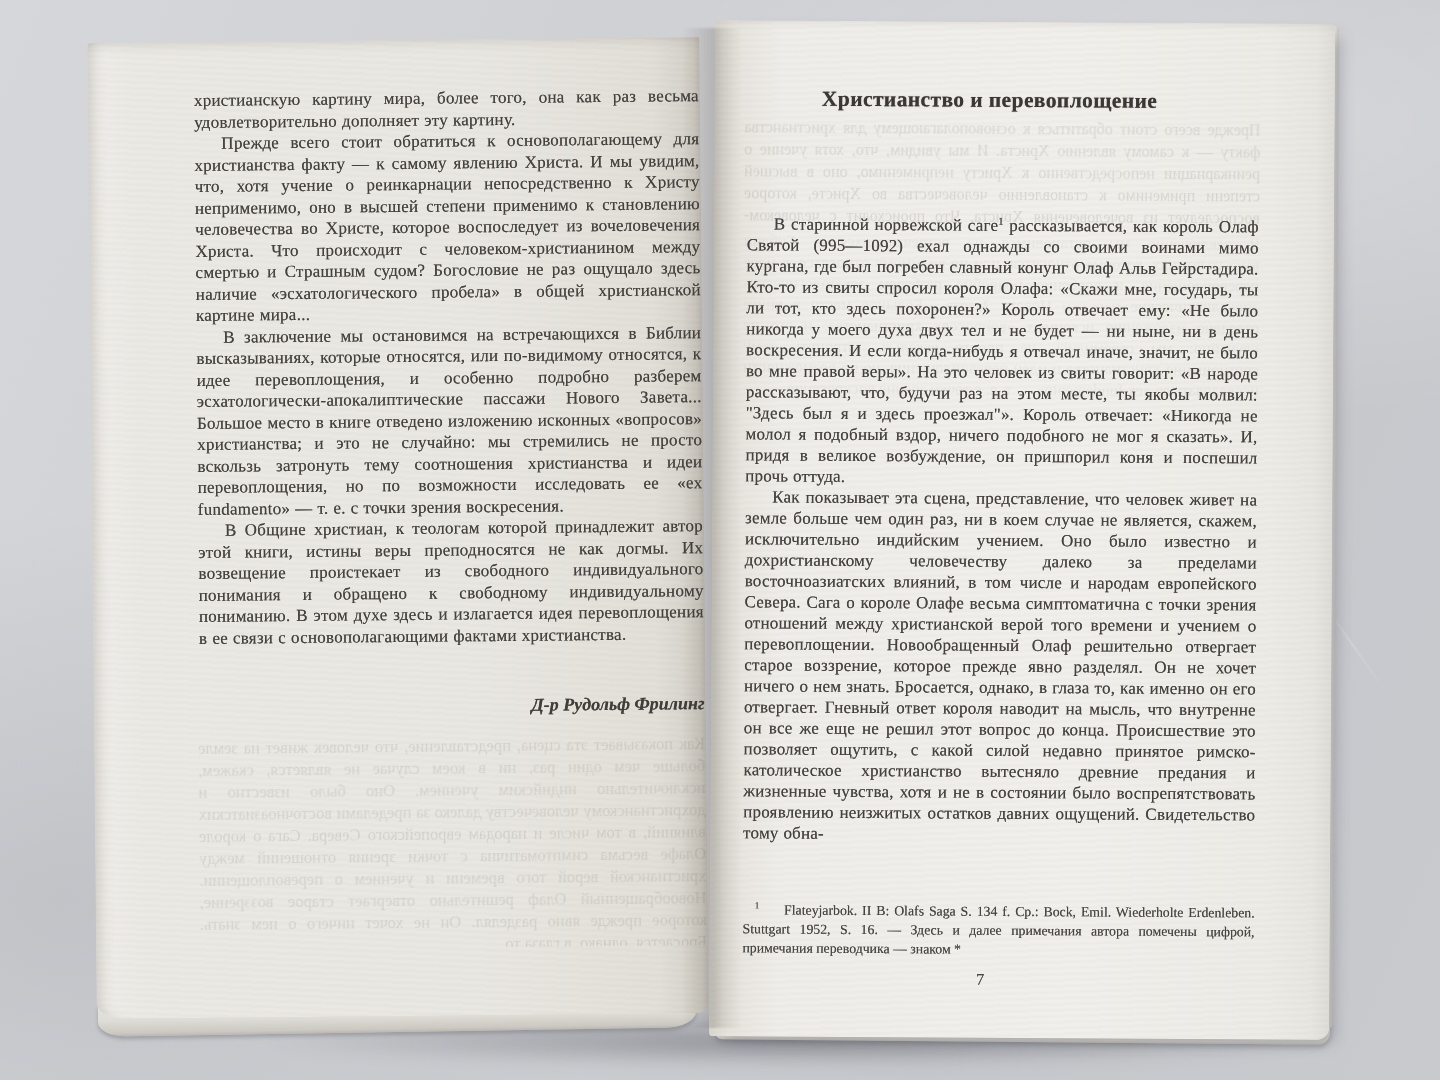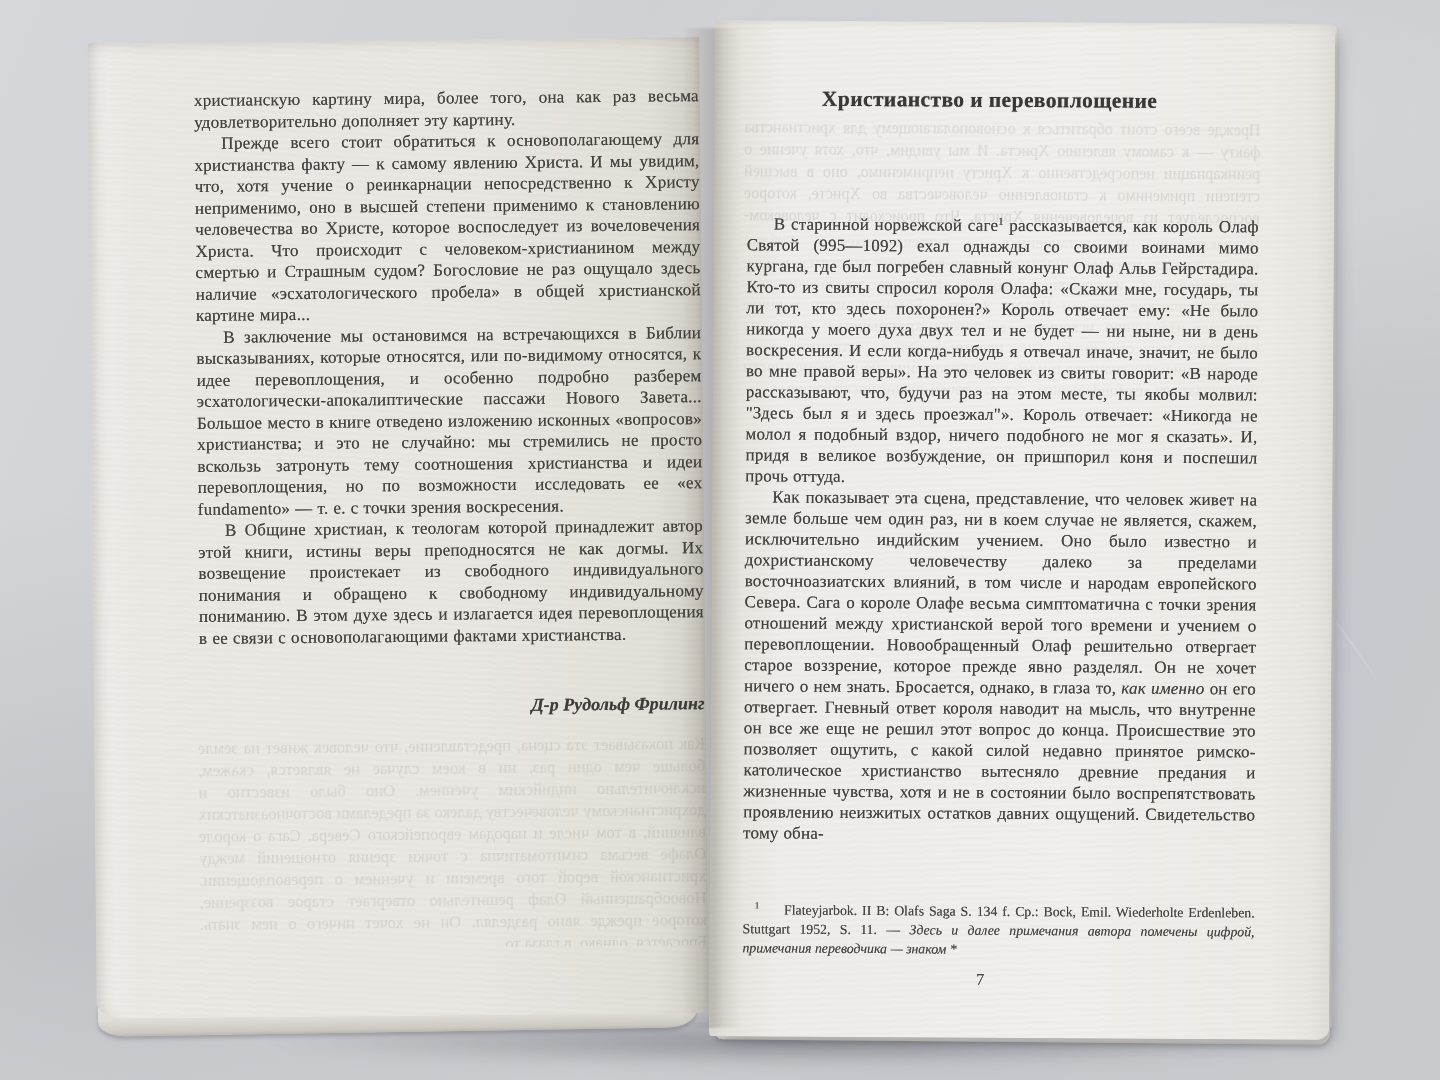--- a/index.html
+++ b/index.html
@@ -73,21 +73,21 @@
     background:linear-gradient(90deg,rgba(72,66,56,0) 0%,rgba(72,66,56,.14) 38%,rgba(72,66,56,.20) 52%,rgba(72,66,56,.10) 68%,rgba(72,66,56,0) 100%);
     filter:blur(1px);
   }
 
   
   .text-col{position:absolute;color:#44413e;text-align:justify;text-shadow:0 0 .6px rgba(68,65,62,.75);}
   .left-col{left:106px;top:48px;width:505px;font-size:17px;line-height:21.5px;letter-spacing:.25px;word-spacing:.5px;}
   .right-col{left:33px;top:193px;width:512px;font-size:17px;line-height:21px;letter-spacing:.2px;word-spacing:.4px;}
   .para{margin:0;}
   .para.indent{text-indent:27px;}
-  .it{font-style:italic;}
+  .it{}
   sup{font-size:10.5px;line-height:0;vertical-align:6px;}
   .signature{
     position:absolute;left:106px;top:656px;width:505px;
     text-align:right;font-weight:bold;font-style:italic;font-size:18px;color:#403d3a;
     text-shadow:0 0 .6px rgba(64,61,58,.75);
   }
   .heading{
     position:absolute;left:33px;top:66px;width:512px;
     text-align:center;font-weight:bold;font-size:21.5px;letter-spacing:.4px;
     color:#3a3734;transform:translateX(-14px);
@@ -152,18 +152,18 @@
   </div>
 
   <div class="page page-right">
     <div class="heading">Христианство и перевоплощение</div>
     <div class="bleed bleed-right-top">Прежде всего стоит обратиться к основополагающему для христианства факту — к самому явлению Христа. И мы увидим, что, хотя учение о реинкарнации непосредственно к Христу неприменимо, оно в высшей степени применимо к становлению человечества во Христе, которое воспоследует из вочеловечения Христа. Что происходит с человеком-христианином между смертью и Страшным судом? Богословие не раз ощущало здесь наличие «эсхатологического пробела» в общей христианской картине мира...</div>
     <div class="bleed bleed-right-body">В заключение мы остановимся на встречающихся в Библии высказываниях, которые относятся, или по-видимому относятся, к идее перевоплощения, и особенно подробно разберем эсхатологически-апокалиптические пассажи Нового Завета... Большое место в книге отведено изложению исконных «вопросов» христианства; и это не случайно: мы стремились не просто вскользь затронуть тему соотношения христианства и идеи перевоплощения, но по возможности исследовать ее «ex fundamento» — т. е. с точки зрения воскресения.</div>
     <div class="text-col right-col">
         <p class="para indent"><span>В старинной норвежской саге</span><sup>1</sup><span> рассказывается, как король Олаф Святой (995—1092) ехал однажды со своими воинами мимо кургана, где был погребен славный конунг Олаф Альв Гейрстадира. Кто-то из свиты спросил короля Олафа: «Скажи мне, государь, ты ли тот, кто здесь похоронен?» Король отвечает ему: «Не было никогда у моего духа двух тел и не будет — ни ныне, ни в день воскресения. И если когда-нибудь я отвечал иначе, значит, не было во мне правой веры». На это человек из свиты говорит: «В народе рассказывают, что, будучи раз на этом месте, ты якобы молвил: "Здесь был я и здесь проезжал"». Король отвечает: «Никогда не молол я подобный вздор, ничего подобного не мог я сказать». И, придя в великое возбуждение, он пришпорил коня и поспешил прочь оттуда.</span></p>
         <p class="para indent"><span>Как показывает эта сцена, представление, что человек живет на земле больше чем один раз, ни в коем случае не является, скажем, исключительно индийским учением. Оно было известно и дохристианскому человечеству далеко за пределами восточноазиатских влияний, в том числе и народам европейского Севера. Сага о короле Олафе весьма симптоматична с точки зрения отношений между христианской верой того времени и учением о перевоплощении. Новообращенный Олаф решительно отвергает старое воззрение, которое прежде явно разделял. Он не хочет ничего о нем знать. Бросается, однако, в глаза то, </span><span class="it">как именно</span><span> он его отвергает. Гневный ответ короля наводит на мысль, что внутренне он все же еще не решил этот вопрос до конца. Происшествие это позволяет ощутить, с какой силой недавно принятое римско-католическое христианство вытесняло древние предания и жизненные чувства, хотя и не в состоянии было воспрепятствовать проявлению неизжитых остатков давних ощущений. Свидетельство тому обна-</span></p>
       </div>
-    <div class="footnote"><sup>1</sup><span> Flateyjarbok. II B: Olafs Saga S. 134 f. Ср.: Bock, Emil. Wiederholte Erdenleben. Stuttgart 1952, S. 11. — </span><span class="it">Здесь и далее примечания автора помечены цифрой, примечания переводчика — знаком *</span></div>
+    <div class="footnote"><sup>1</sup><span> Flateyjarbok. II B: Olafs Saga S. 134 f. Ср.: Bock, Emil. Wiederholte Erdenleben. Stuttgart 1952, S. 16. — </span><span class="it">Здесь и далее примечания автора помечены цифрой, примечания переводчика — знаком *</span></div>
     <div class="page-number">7</div>
   </div>
 
   <div class="gutter"></div>
 </div>
 
 </body></html>

